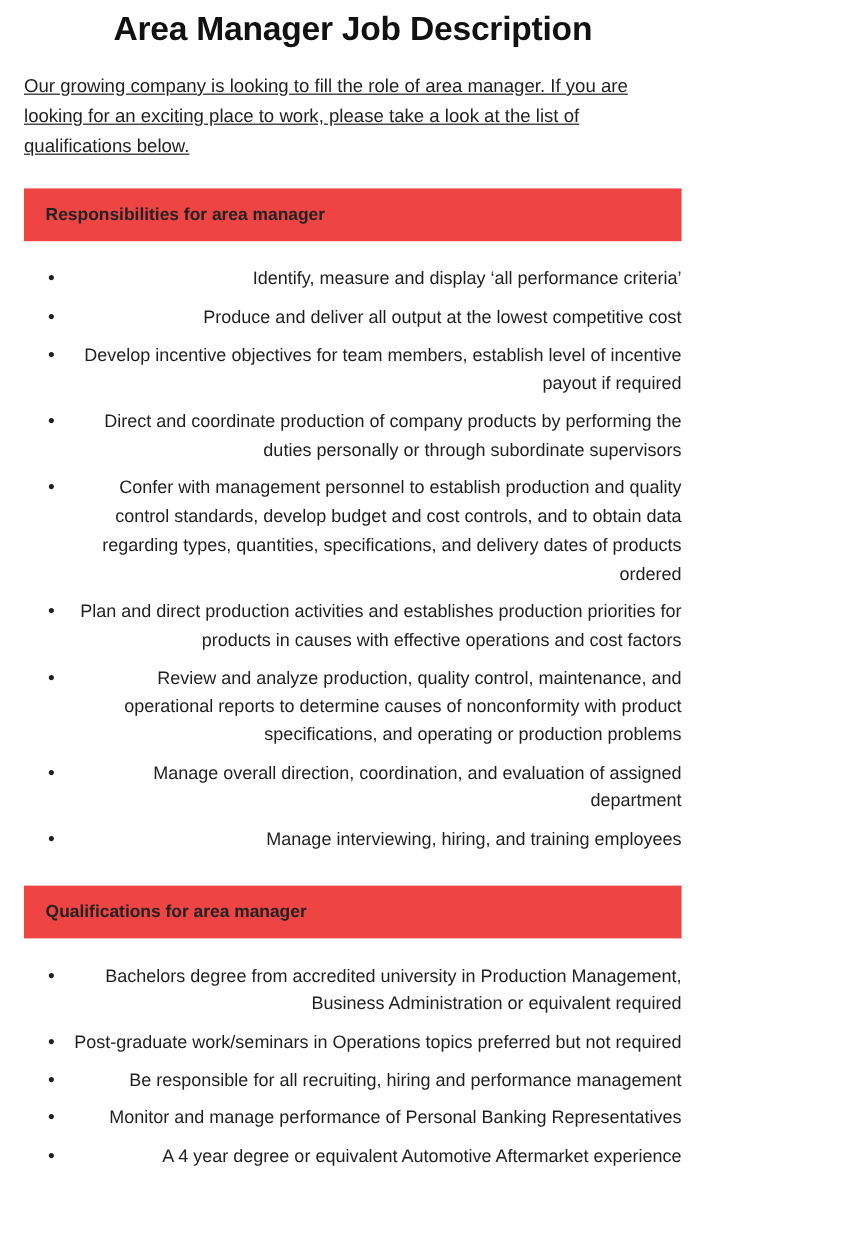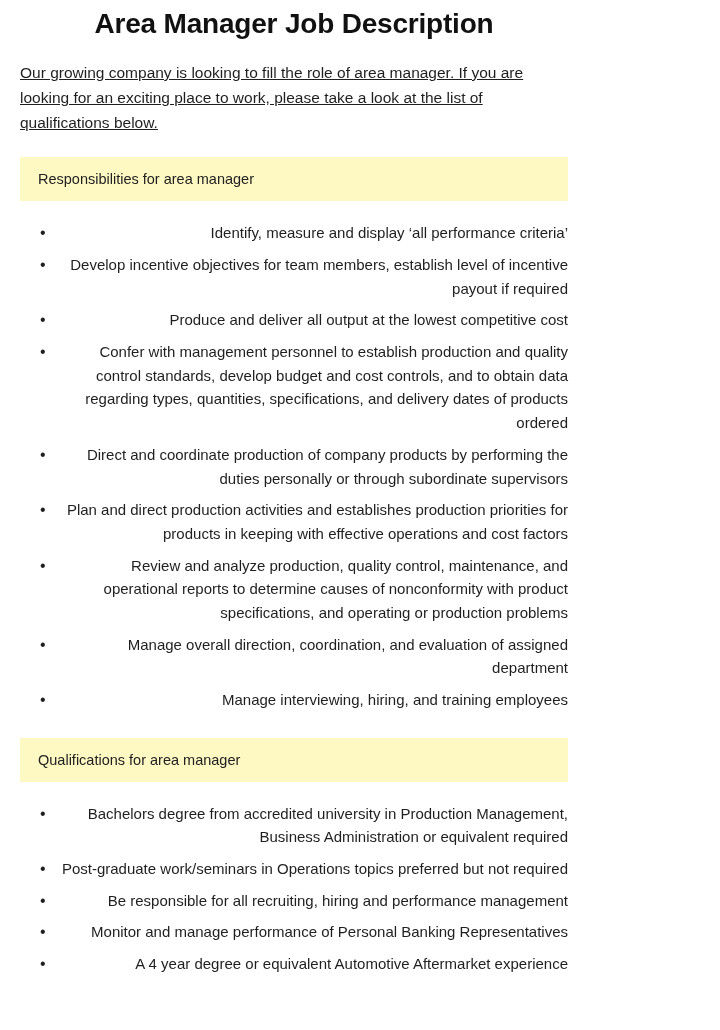--- a/index.html
+++ b/index.html
@@ -28,23 +28,23 @@
     color: #111111;
   }
   .intro {
     font-size: 15.5px;
     line-height: 1.62;
     margin: 0 0 22px 0;
     color: #1f1f1f;
     text-decoration: underline;
   }
   .section-header {
-    background: #fef9c3;
+    background: #ef4444;
     font-size: 14.5px;
-    font-weight: normal;
+    font-weight: bold;
     color: #222222;
     padding: 14px 18px;
     margin: 0 0 6px 0;
     box-sizing: border-box;
   }
   .section-body {
     margin: 0 0 26px 0;
   }
   ul.items {
     list-style: none;
@@ -82,25 +82,25 @@
 
   <h1 class="doc-title">Area Manager Job Description</h1>
 
   <p class="intro">Our growing company is looking to fill the role of area manager. If you are looking for an exciting place to work, please take a look at the list of qualifications below.</p>
 
   <div class="section">
     <div class="section-header">Responsibilities for area manager</div>
     <div class="section-body responsibilities">
       <ul class="items">
         <li>Identify, measure and display ‘all performance criteria’</li>
+        <li>Produce and deliver all output at the lowest competitive cost</li>
         <li>Develop incentive objectives for team members, establish level of incentive payout if required</li>
-        <li>Produce and deliver all output at the lowest competitive cost</li>
+        <li>Direct and coordinate production of company products by performing the duties personally or through subordinate supervisors</li>
         <li>Confer with management personnel to establish production and quality control standards, develop budget and cost controls, and to obtain data regarding types, quantities, specifications, and delivery dates of products ordered</li>
-        <li>Direct and coordinate production of company products by performing the duties personally or through subordinate supervisors</li>
-        <li>Plan and direct production activities and establishes production priorities for products in keeping with effective operations and cost factors</li>
+        <li>Plan and direct production activities and establishes production priorities for products in causes with effective operations and cost factors</li>
         <li>Review and analyze production, quality control, maintenance, and operational reports to determine causes of nonconformity with product specifications, and operating or production problems</li>
         <li>Manage overall direction, coordination, and evaluation of assigned department</li>
         <li>Manage interviewing, hiring, and training employees</li>
       </ul>
     </div>
   </div>
 
   <div class="section">
     <div class="section-header">Qualifications for area manager</div>
     <div class="section-body qualifications">

